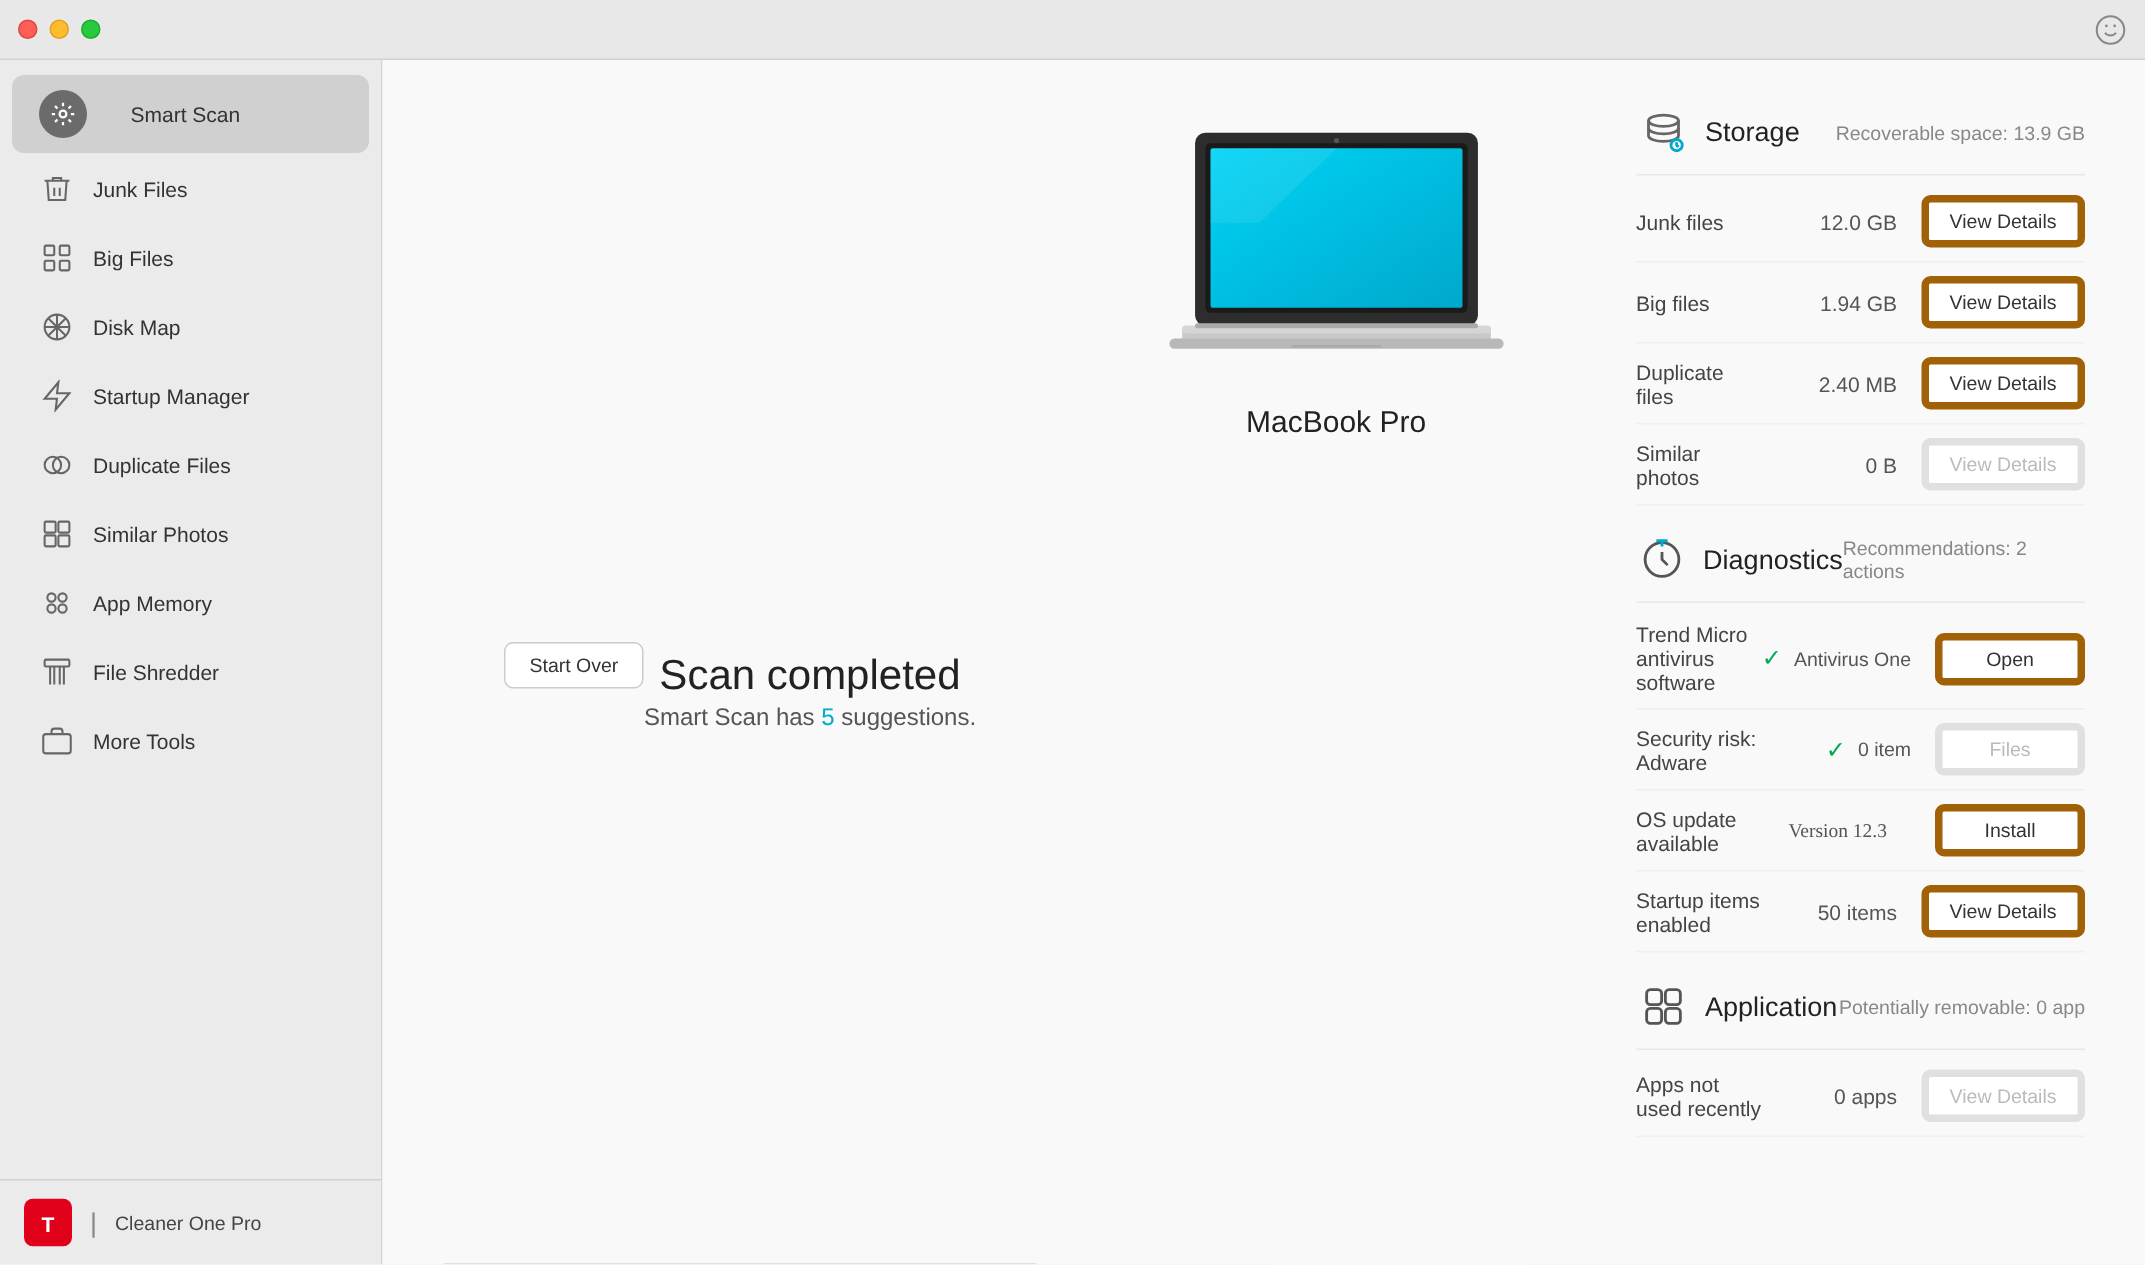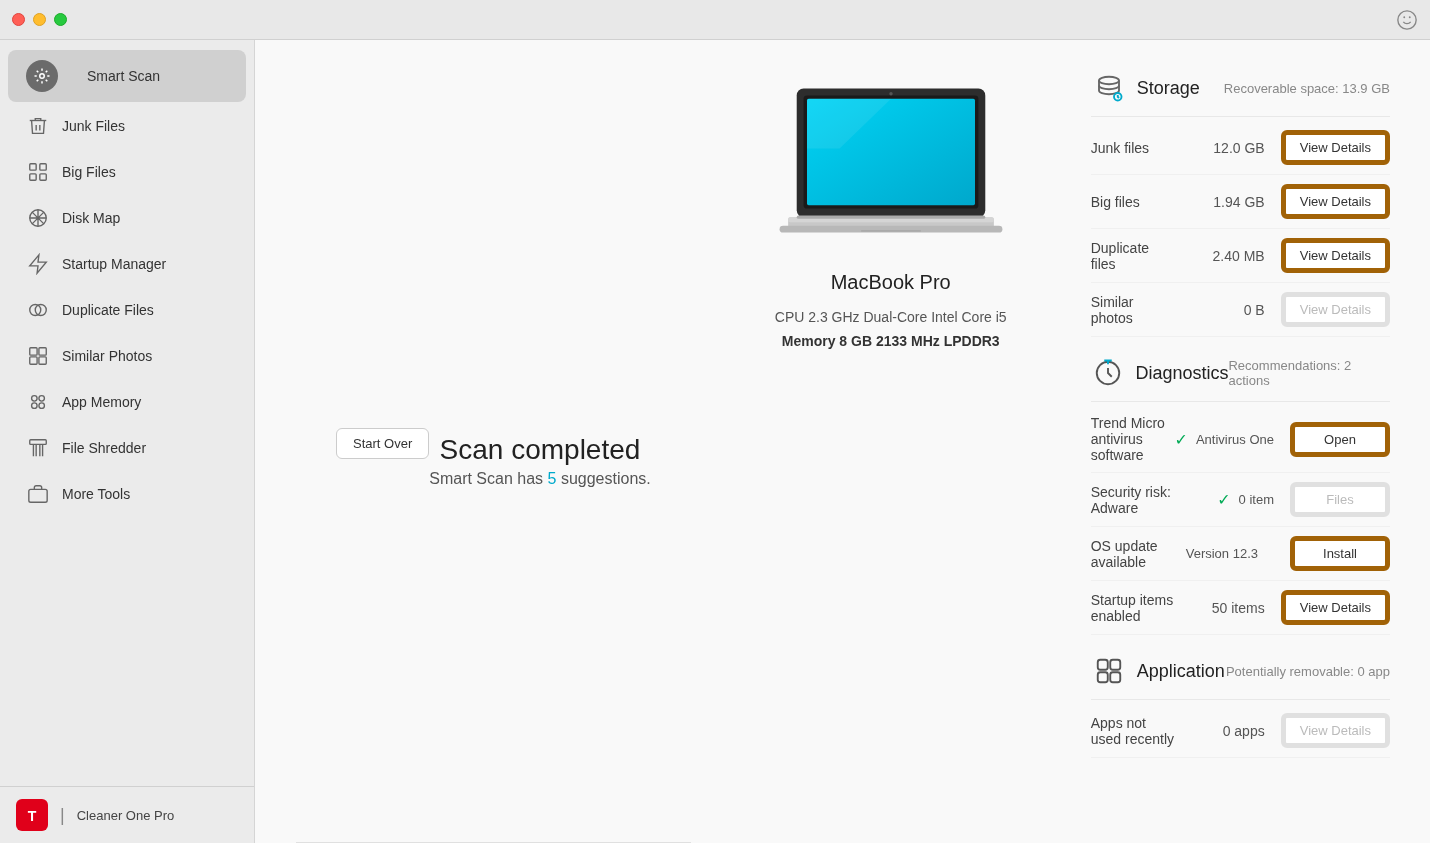--- a/index.html
+++ b/index.html
@@ -460,24 +460,20 @@
           <rect x="20" y="160" width="240" height="6" rx="2" ry="2" fill="#d5d5d5"></rect>
 
           <rect x="30" y="158" width="220" height="4" fill="#aaa" rx="2"></rect>
 
           <rect x="10" y="170" width="260" height="8" rx="4" ry="4" fill="#b8b8b8"></rect>
 
           <rect x="105" y="175" width="70" height="2" rx="1" fill="#aaa"></rect>
         </svg>
 
         <div class="device-name">MacBook Pro</div>
-        <div class="device-specs">
-          <div>CPU 2.3 GHz Dual-Core Intel Core i5</div>
-          <div><strong>Memory 8 GB 2133 MHz LPDDR3</strong></div>
-        </div>
       </div>
 
       <div class="results-panel">
 
         <div class="section">
           <div class="section-header">
             <div class="section-icon">
               <svg width="30" height="30" viewBox="0 0 24 24" fill="none" stroke="#666" stroke-width="1.5">
                 <ellipse cx="12" cy="6" rx="8" ry="3"></ellipse>
                 <path d="M4 6v4c0 1.66 3.58 3 8 3s8-1.34 8-3V6"></path>
@@ -537,21 +533,21 @@
 
           <div class="result-row">
             <span class="result-label">Security risk: Adware</span>
             <span class="result-check">✓</span>
             <span class="result-antivirus-label">0 item</span>
             <button class="action-btn disabled">Files</button>
           </div>
 
           <div class="result-row">
             <span class="result-label">OS update available</span>
-            <span class="result-antivirus-label" style="margin-left: auto;">Version 12.3</span>
+            <span class="result-antivirus-label" style="margin-left: auto; font-family: Liberation Serif, serif;">Version 12.3</span>
             <button class="action-btn" style="margin-left:16px;">Install</button>
           </div>
 
           <div class="result-row">
             <span class="result-label">Startup items enabled</span>
             <span class="result-value">50 items</span>
             <button class="action-btn">View Details</button>
           </div>
         </div>
 

